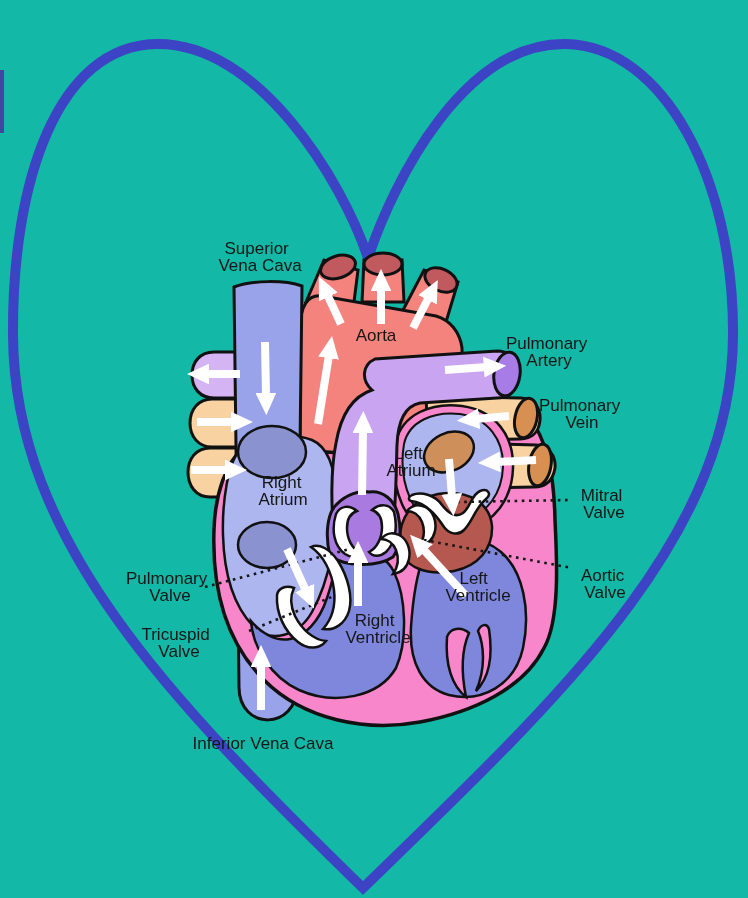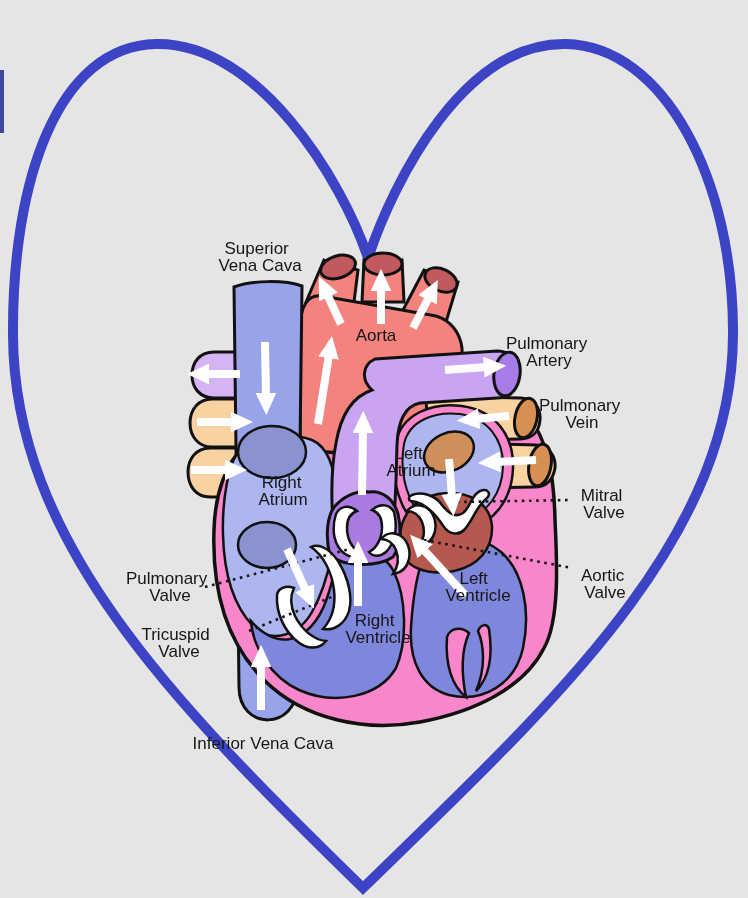--- a/index.html
+++ b/index.html
@@ -1,16 +1,16 @@
 <!DOCTYPE html>
 <html><head>
 <meta charset="utf-8">
 <style>
   html,body{margin:0;padding:0;background:#ffffff;}
-  .stage{position:relative;width:748px;height:898px;background:#e5e5e5;overflow:hidden;}
+  .stage{position:relative;width:748px;height:898px;background:#14b8a6;overflow:hidden;}
   svg{display:block;}
   text{font-family:"Liberation Sans","DejaVu Sans",sans-serif;font-size:17px;fill:#161616;}
 </style>
 </head>
 <body>
 
 <div class="stage">
 <svg width="748" height="898" viewBox="0 0 748 898">
   <defs>
     <marker id="ah" markerWidth="2.8" markerHeight="2.6" viewBox="0 0 2.8 2.6" refX="0.4" refY="1.3" orient="auto">

